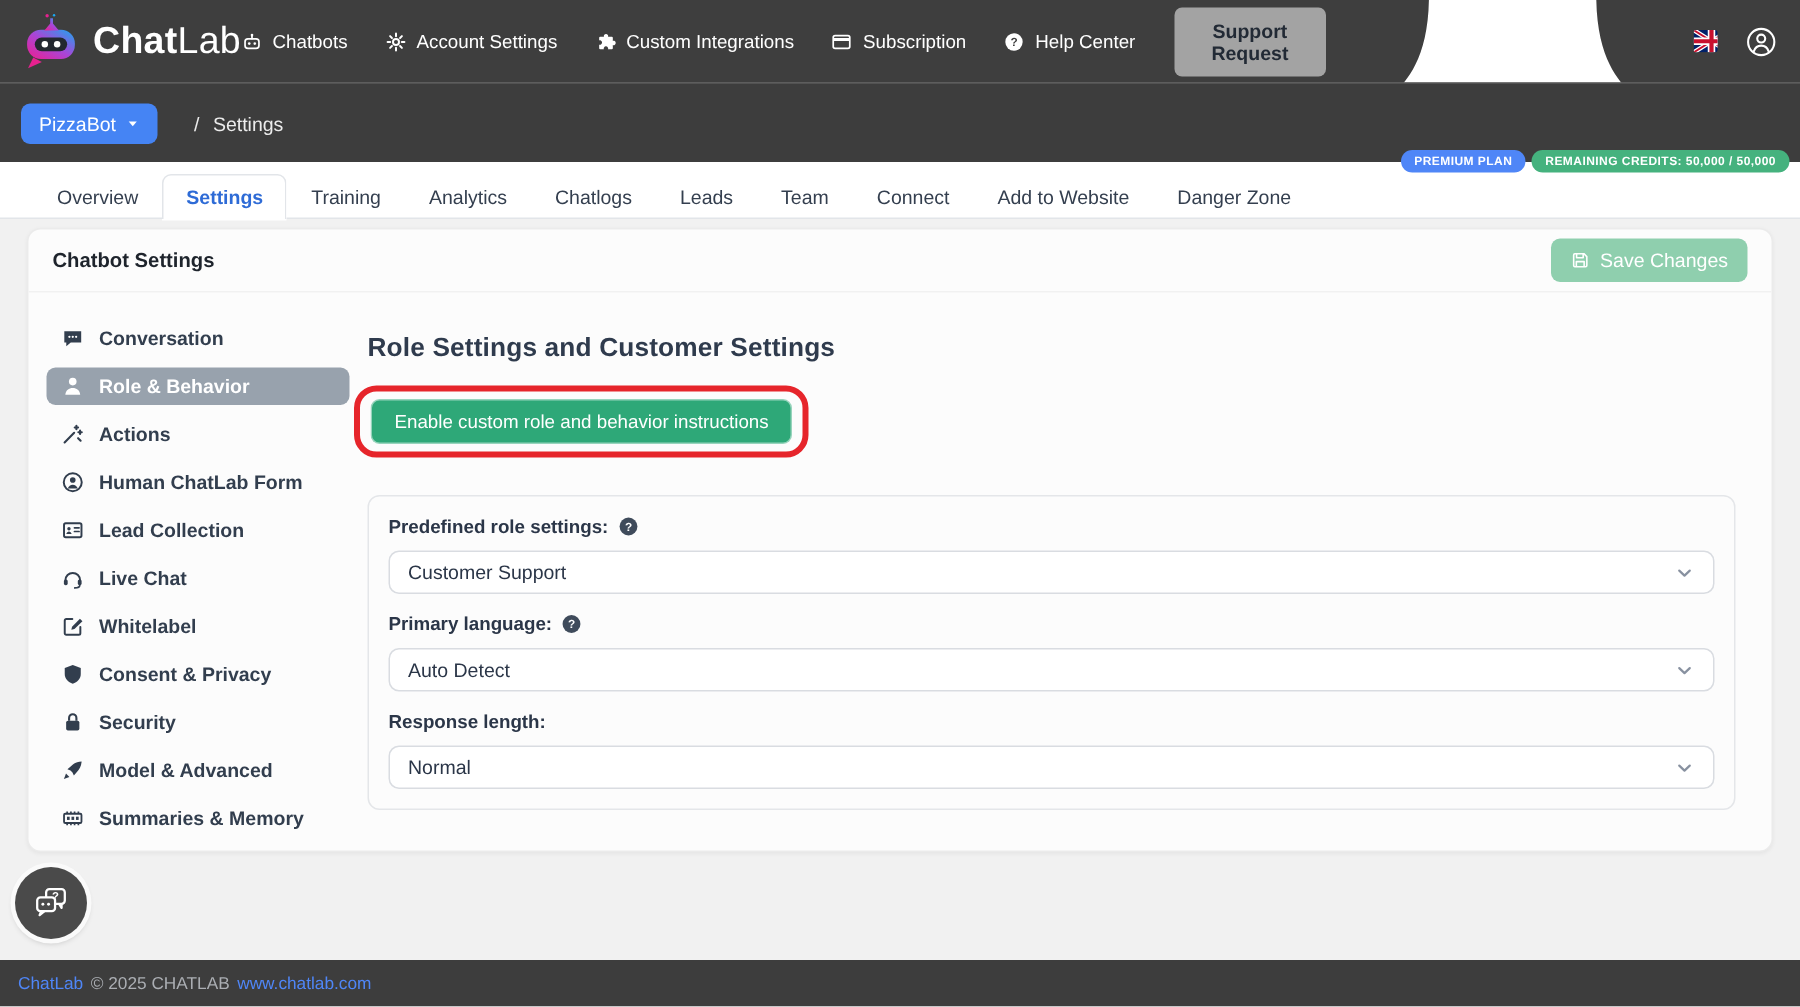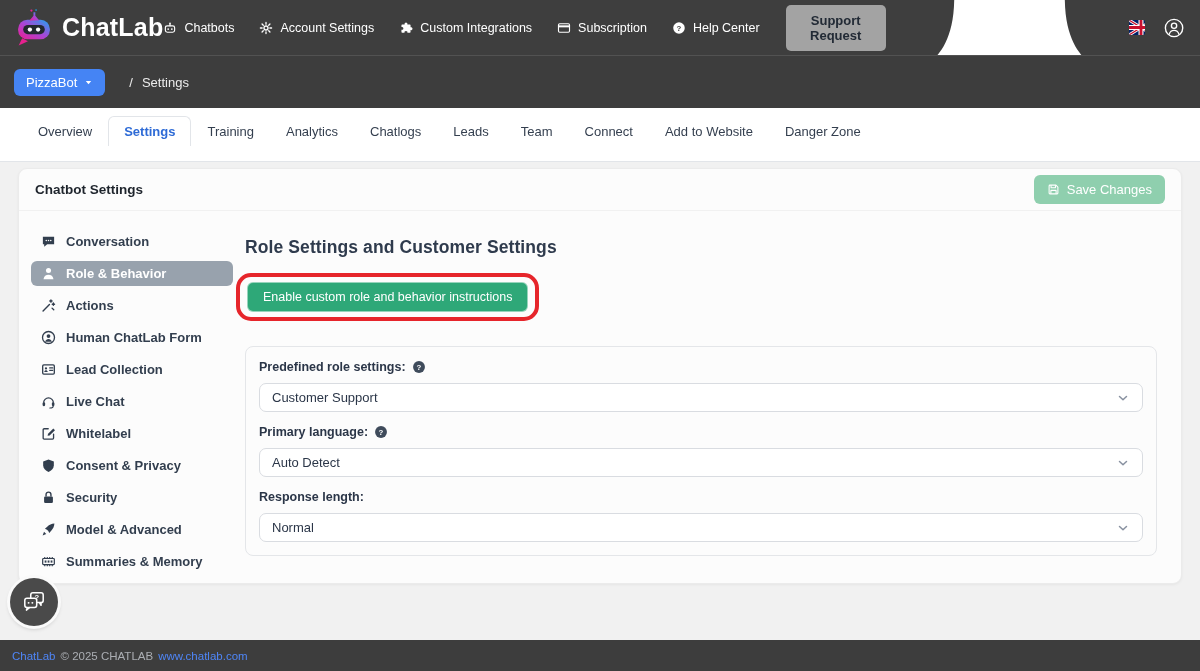--- a/index.html
+++ b/index.html
@@ -14,21 +14,21 @@
   svg { display:block; }
 
   
   .topbar {
     height:55px; background:var(--navbar-bg,#3e3e3e);
     display:flex; align-items:center; padding:0 16px;
   }
   .logo { display:flex; align-items:center; gap:9px; cursor:pointer; }
   .logo-text { font-size:25px; color:#fff; letter-spacing:.2px; }
   .logo-text b { font-weight:800; }
-  .logo-text span { font-weight:700; }
+  .logo-text span { font-weight:400; }
   .nav-menu { display:flex; align-items:center; gap:25px; margin-left:auto; margin-right:26px; }
   .nav-item { display:flex; align-items:center; gap:7px; color:#fff; font-size:12.5px; font-weight:500; cursor:pointer; white-space:nowrap; }
   .nav-item .ic { width:14px; height:14px; color:#fff; }
   .support-btn {
     background:#a3a3a3; color:#222a35; border:none; border-radius:5px;
     font-family:inherit; font-size:13px; font-weight:600; padding:8px 15px; cursor:pointer;
   }
   .right-cluster { display:flex; align-items:center; gap:19px; }
   .bell-wrap { position:relative; cursor:pointer; margin-left:4px; }
   .bell-wrap .ic { width:20px; height:20px; color:#fff; }
@@ -49,21 +49,21 @@
   .crumb { color:#ececec; font-size:13px; margin-left:24px; display:flex; gap:9px; }
   .badges { position:absolute; right:7px; bottom:-7px; display:flex; gap:4px; z-index:6; }
   .pill {
     border-radius:999px; color:#fff; font-size:8px; font-weight:700; letter-spacing:.3px;
     padding:3px 9px; white-space:nowrap;
   }
   .pill.plan { background:var(--premium-badge,#4f86f7); }
   .pill.credits { background:var(--credits-badge,#45b27e); }
 
   
-  .tabs-strip { background:#fff; padding:8px 0 16px 22px; border-bottom:1px solid #e2e5e9; }
+  .tabs-strip { background:#fff; padding:8px 0 0 22px; border-bottom:1px solid #e2e5e9; }
   .tabs { display:flex; }
   .tab {
     padding:7px 15px; font-size:13px; font-weight:500; color:#343f4f; cursor:pointer;
     border:1px solid transparent; border-bottom:none; border-radius:6px 6px 0 0; margin-bottom:-1px;
   }
   .tab.active {
     color:var(--tab-active,#2e6bd6); font-weight:700; background:#fff;
     border-color:#e2e5e9; box-shadow:0 1px 0 #fff;
   }
 
@@ -252,20 +252,24 @@
     <span class="ic">
         <svg viewBox="0 0 16 16" width="100%" height="100%">
           <path d="M3.2 5.2h9.6L8 11z" fill="currentColor"></path>
         </svg>
       </span>
   </button>
   <div class="crumb">
     <span>/</span>
     <span>Settings</span>
   </div>
+  <div class="badges">
+    <span class="pill plan">PREMIUM PLAN</span>
+    <span class="pill credits">REMAINING CREDITS: 50,000 / 50,000</span>
+  </div>
 </div>
 
 <div class="tabs-strip">
   <div class="tabs">
     <div class="tab">Overview</div>
     <div class="tab active">Settings</div>
     <div class="tab">Training</div>
     <div class="tab">Analytics</div>
     <div class="tab">Chatlogs</div>
     <div class="tab">Leads</div>

